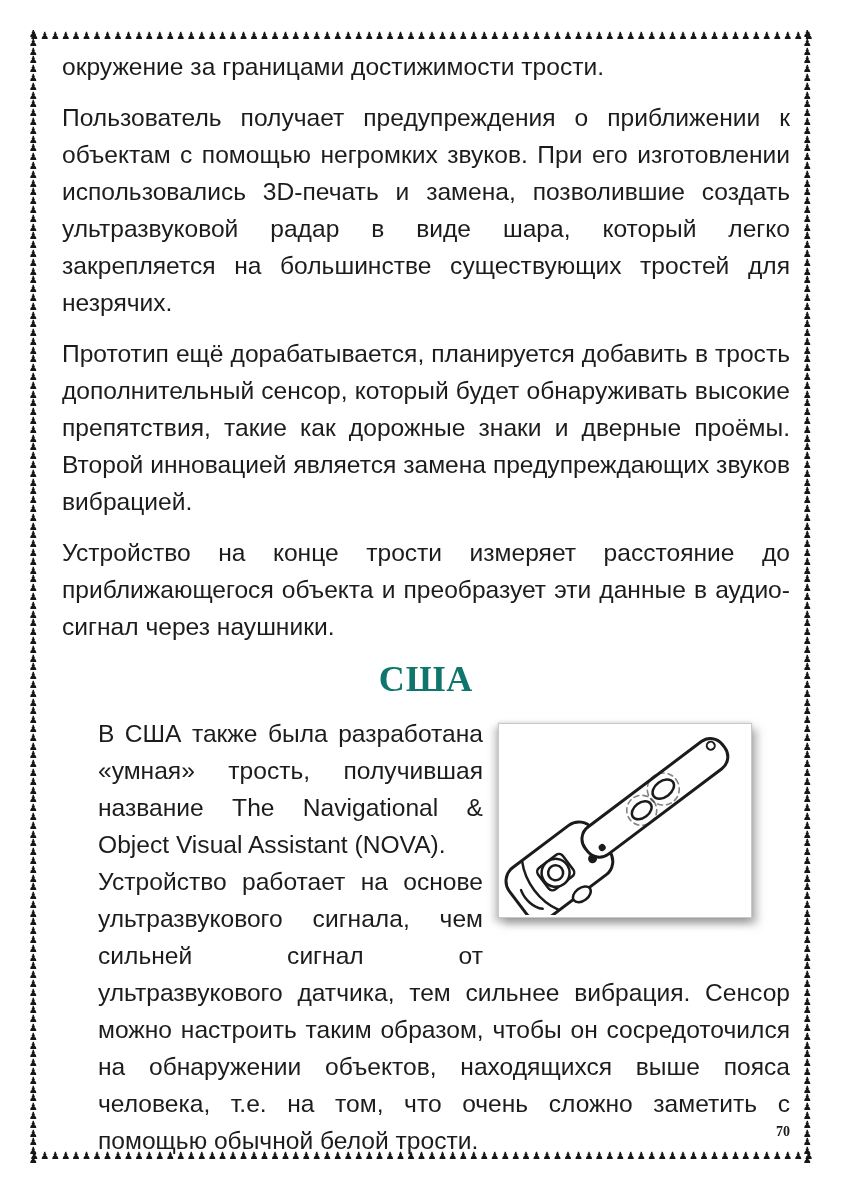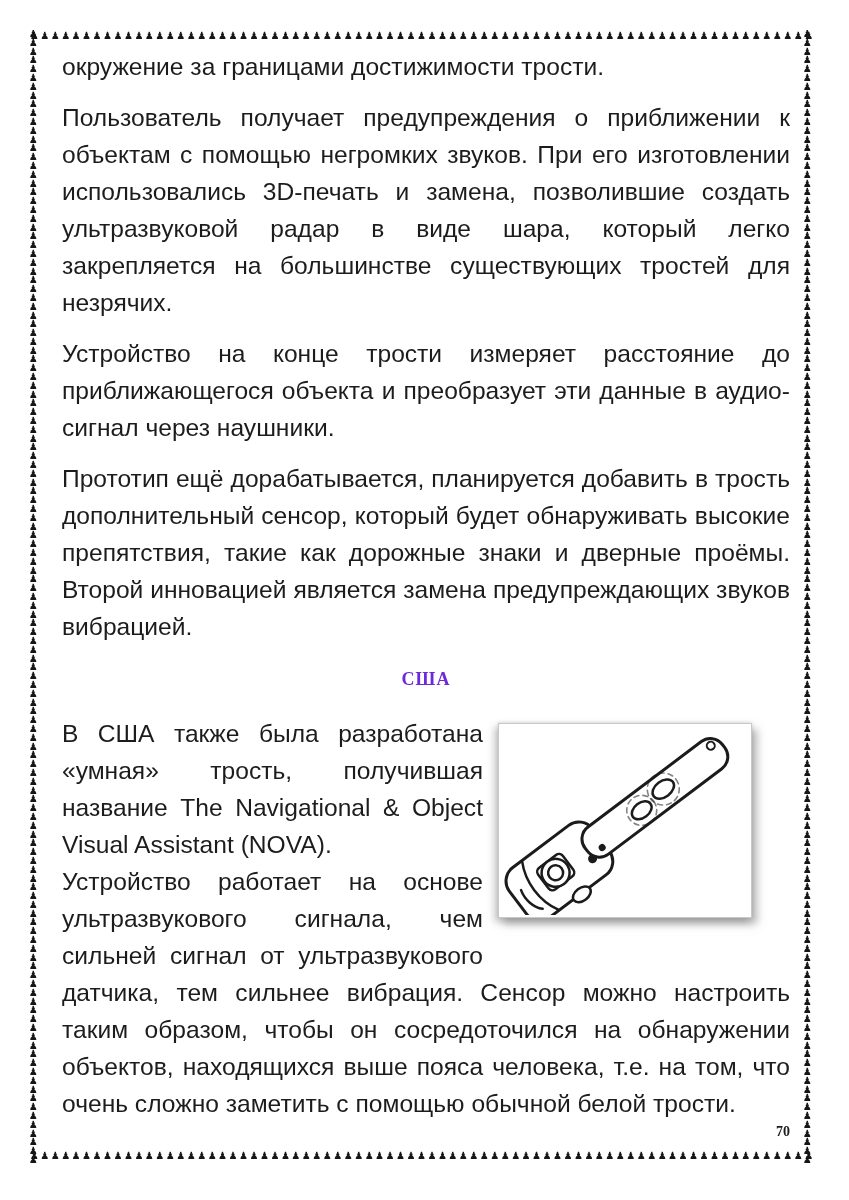--- a/index.html
+++ b/index.html
@@ -46,27 +46,27 @@
     line-height: 37px;
     text-align: justify;
   }
   p.para-tight { margin-bottom: 0; }
 
   h2.section-heading {
     margin: 4px 0 16px 0;
     text-align: center;
     font-family: "Liberation Serif", serif;
     font-weight: bold;
-    font-size: 18px;
+    font-size: 36px;
     line-height: 40px;
     letter-spacing: 1px;
-    color: #6d28d9;
+    color: #0f766e;
   }
 
-  .usa-section { overflow: visible; }
+  .usa-section { overflow: visible; margin-left: 36px; }
 
   figure.cane-figure {
     float: right;
     width: 252px; height: 193px;
     margin: 8px 38px 35px 15px;
     padding: 0;
     background: #ffffff;
     border: 1px solid #c9c9c9;
     box-shadow:
       5px 6px 8px rgba(110,110,110,0.50),
@@ -93,23 +93,23 @@
   <div class="border-strip border-h border-bottom">♟♟♟♟♟♟♟♟♟♟♟♟♟♟♟♟♟♟♟♟♟♟♟♟♟♟♟♟♟♟♟♟♟♟♟♟♟♟♟♟♟♟♟♟♟♟♟♟♟♟♟♟♟♟♟♟♟♟♟♟♟♟♟♟♟♟♟♟♟♟♟♟♟♟♟♟♟♟♟♟♟♟♟♟♟♟♟♟♟♟♟♟♟♟♟♟♟♟♟♟♟♟♟♟♟♟♟♟♟♟</div>
   <div class="border-strip border-v border-left">♟♟♟♟♟♟♟♟♟♟♟♟♟♟♟♟♟♟♟♟♟♟♟♟♟♟♟♟♟♟♟♟♟♟♟♟♟♟♟♟♟♟♟♟♟♟♟♟♟♟♟♟♟♟♟♟♟♟♟♟♟♟♟♟♟♟♟♟♟♟♟♟♟♟♟♟♟♟♟♟♟♟♟♟♟♟♟♟♟♟♟♟♟♟♟♟♟♟♟♟♟♟♟♟♟♟♟♟♟♟♟♟♟♟♟♟♟♟♟♟♟♟♟♟♟♟♟♟♟♟♟♟♟♟♟♟♟♟♟♟</div>
   <div class="border-strip border-v border-right">♟♟♟♟♟♟♟♟♟♟♟♟♟♟♟♟♟♟♟♟♟♟♟♟♟♟♟♟♟♟♟♟♟♟♟♟♟♟♟♟♟♟♟♟♟♟♟♟♟♟♟♟♟♟♟♟♟♟♟♟♟♟♟♟♟♟♟♟♟♟♟♟♟♟♟♟♟♟♟♟♟♟♟♟♟♟♟♟♟♟♟♟♟♟♟♟♟♟♟♟♟♟♟♟♟♟♟♟♟♟♟♟♟♟♟♟♟♟♟♟♟♟♟♟♟♟♟♟♟♟♟♟♟♟♟♟♟♟♟♟</div>
 
   <div class="content">
 
     <p>окружение за границами достижимости трости.</p>
 
     <p>Пользователь получает предупреждения о приближении к объектам с помощью негромких звуков. При его изготовлении использовались 3D-печать и замена, позволившие создать ультразвуковой радар в виде шара, который легко закрепляется на большинстве существующих тростей для незрячих.</p>
 
+    <p>Прототип ещё дорабатывается, планируется добавить в трость дополнительный сенсор, который будет обнаруживать высокие препятствия, такие как дорожные знаки и дверные проёмы. Второй инновацией является замена предупреждающих звуков вибрацией.</p>
+
     <p>Устройство на конце трости измеряет расстояние до приближающегося объекта и преобразует эти данные в аудио-сигнал через наушники.</p>
-
-    <p>Прототип ещё дорабатывается, планируется добавить в трость дополнительный сенсор, который будет обнаруживать высокие препятствия, такие как дорожные знаки и дверные проёмы. Второй инновацией является замена предупреждающих звуков вибрацией.</p>
 
     <h2 class="section-heading">США</h2>
 
     <div class="usa-section">
 
       <figure class="cane-figure">
         <svg viewBox="0 0 250 191" width="250" height="191" aria-hidden="true">
           <g fill="#ffffff" stroke="#1b1b1b" stroke-width="3" stroke-linejoin="round" stroke-linecap="round">
 
             <g transform="translate(62,146) rotate(-37)">

